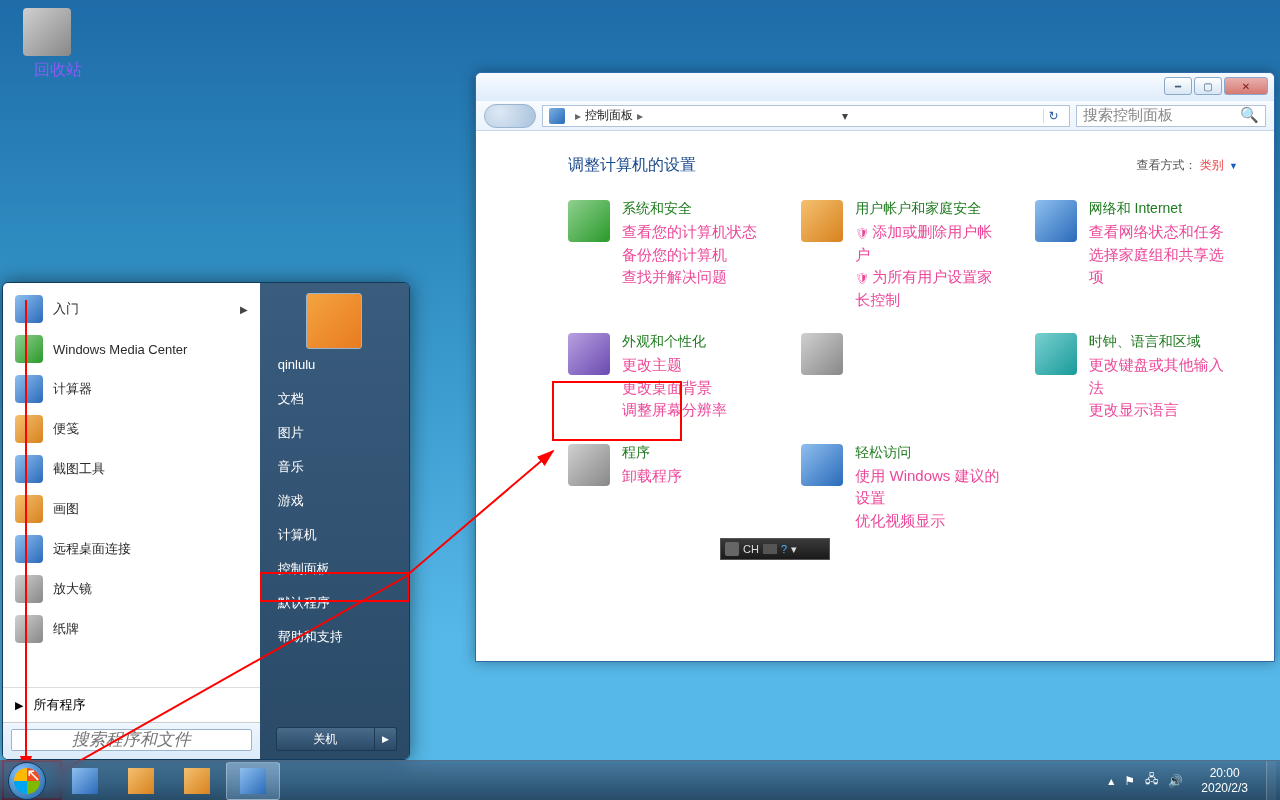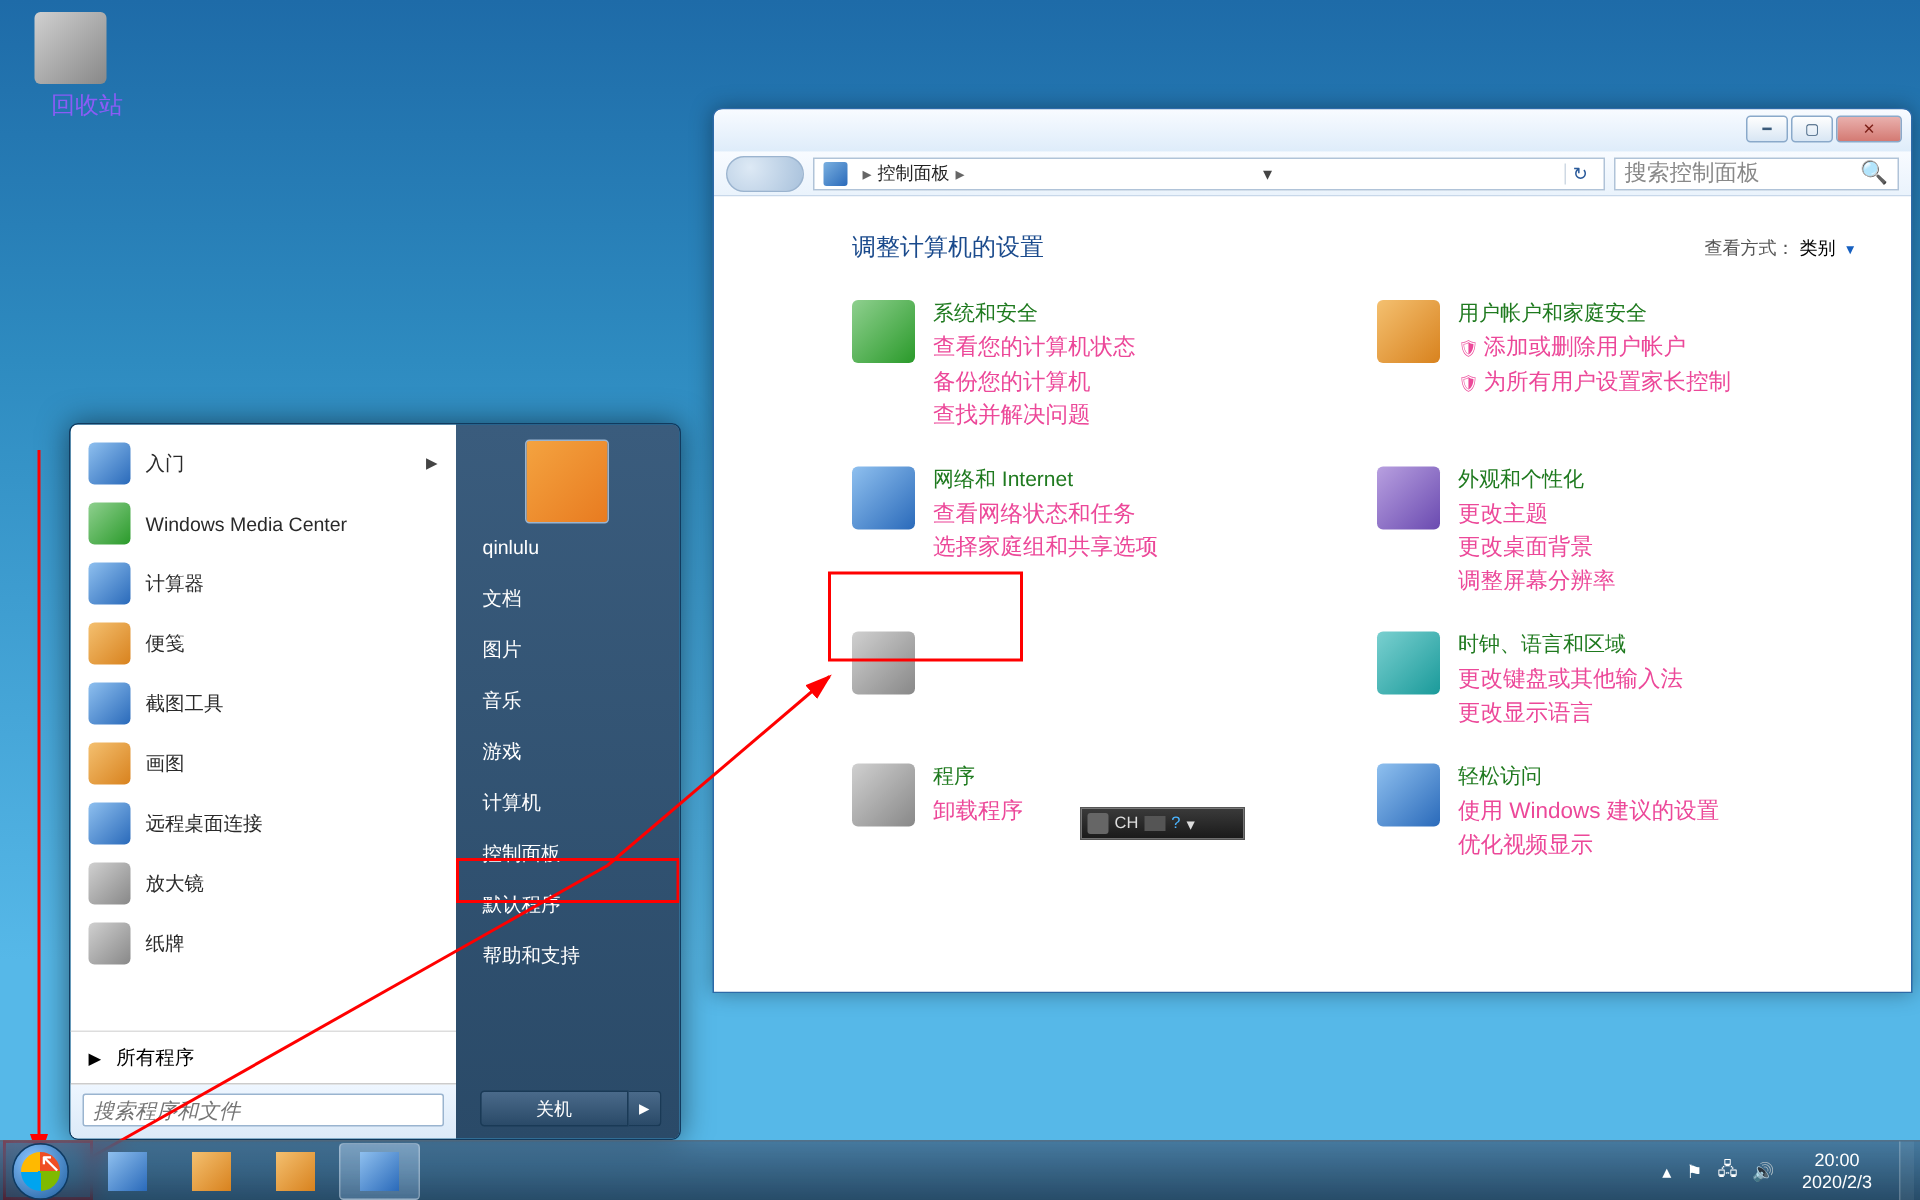--- a/index.html
+++ b/index.html
@@ -20,50 +20,50 @@
 .navbtns { width: 52px; height: 24px; background: radial-gradient(circle at 30% 30%, #dde9f5, #a9c2dc); border-radius: 14px; border: 1px solid #9bb4cf; }
 .addrbar { flex: 1; height: 22px; border: 1px solid #b0c3d8; background: #fff; display: flex; align-items: center; padding: 0 6px; font-size: 12px; color: #222; }
 .addrbar .sep { margin: 0 4px; color: #666; }
 .addrbar .refresh { margin-left: auto; width: 20px; text-align: center; color: #2a5a9a; border-left: 1px solid #cfd9e4; }
 .searchbar { width: 190px; height: 22px; border: 1px solid #b0c3d8; background: #fff; display: flex; align-items: flex-start; padding: 0 6px; font-size: 15px; color: #888; }
 .searchbar .mag { margin-left: auto; color: #2a6db8; }
 .cp-body { padding: 24px 36px 20px 92px; background: #fff; height: calc(100% - 58px); position: relative; }
 .cp-head { display: flex; justify-content: space-between; align-items: center; margin-bottom: 24px; }
 .cp-head h1 { font-size: 16px; font-weight: normal; color: #1a4a8c; }
 .viewby { font-size: 12px; color: #555; }
-.viewby .link { color: #000000; }
+.viewby .link { color: #ef4444; }
 .viewby .arrow { font-size: 9px; color: #1660c0; margin-left: 2px; }
-.cp-grid { display: grid; grid-template-columns: 1fr 1fr; column-gap: 30px; row-gap: 22px; }
+.cp-grid { display: grid; grid-template-columns: 1fr 1fr 1fr; column-gap: 30px; row-gap: 22px; }
 .cp-item { display: flex; gap: 12px; align-items: flex-start; }
 .cp-icon { width: 42px; height: 42px; flex-shrink: 0; }
 .cp-txt h2 { font-size: 14px; font-weight: normal; color: #1f7a1f; margin-bottom: 3px; cursor: pointer; }
 .cp-txt .sub { font-size: 15px; color: #ec4899; line-height: 1.5; cursor: pointer; display: block; }
 .cp-txt .sub.shield::before { content: "🛡"; font-size: 11px; margin-right: 3px; }
 .red-box { border: 2px solid #f00; position: absolute; pointer-events: none; }
 
 
 .ime { position: absolute; left: 720px; top: 538px; width: 110px; height: 22px; background: linear-gradient(to bottom,#3a3a3a,#1a1a1a); border: 1px solid #555; display: flex; align-items: center; gap: 4px; padding: 0 4px; color: #ddd; font-size: 11px; }
 
 
-.startmenu { position: absolute; left: 2px; bottom: 40px; width: 408px; height: 478px; display: flex; box-shadow: 0 0 20px rgba(0,0,0,.5); border-radius: 6px; overflow: hidden; border: 1px solid #113a5e; margin-left: 44px; }
+.startmenu { position: absolute; left: 2px; bottom: 40px; width: 408px; height: 478px; display: flex; box-shadow: 0 0 20px rgba(0,0,0,.5); border-radius: 6px; overflow: hidden; border: 1px solid #113a5e; }
 .sm-left { width: 258px; background: #fff; display: flex; flex-direction: column; }
 .sm-right { width: 150px; background: linear-gradient(to bottom, #3a5c7d 0%, #2a4a68 100%); color: #fff; font-size: 13px; position: relative; }
 .sm-avatar { width: 56px; height: 56px; border: 1px solid #9ab4cf; background: linear-gradient(135deg,#f4a340,#e87b20); margin: 10px auto 8px; border-radius: 3px; }
 .sm-right ul { list-style: none; padding: 6px 0; }
 .sm-right li { padding: 8px 18px; cursor: pointer; font-size: 13px; }
 .sm-shutdown { position: absolute; bottom: 8px; left: 16px; right: 12px; height: 24px; display: flex; }
 .sm-shutdown .btn { flex: 1; background: linear-gradient(to bottom,#4a6a8a,#2a4a68); border: 1px solid #1a3a56; color: #fff; font-size: 12px; display: flex; align-items: center; justify-content: center; border-radius: 3px 0 0 3px; }
 .sm-shutdown .more { width: 22px; background: linear-gradient(to bottom,#4a6a8a,#2a4a68); border: 1px solid #1a3a56; border-left: none; border-radius: 0 3px 3px 0; display: flex; align-items: center; justify-content: center; color: #fff; font-size: 9px; }
 .sm-items { list-style: none; padding: 6px 2px; flex: 1; overflow-y: auto; }
 .sm-items li { display: flex; align-items: center; gap: 10px; padding: 6px 10px; font-size: 13px; color: #2a2a2a; cursor: pointer; position: relative; }
 .sm-items li .sico { width: 28px; height: 28px; flex-shrink: 0; }
 .sm-items li .arrow { position: absolute; right: 10px; font-size: 10px; color: #444; }
 .sm-allprog { border-top: 1px solid #ddd; padding: 8px 12px; font-size: 13px; display: flex; align-items: center; gap: 10px; cursor: pointer; }
 .sm-search { border-top: 1px solid #ccc; background: linear-gradient(to bottom,#eef6ff,#dceaf8); padding: 6px 8px 8px; }
-.sm-search input { width: 100%; height: 22px; border: 1px solid #9ab4cf; padding: 0 6px; font-size: 14px; font-style: italic; color: #6d28d9; border-radius: 2px; }
+.sm-search input { width: 100%; height: 22px; border: 1px solid #9ab4cf; padding: 0 6px; font-size: 17px; font-style: italic; color: #6d28d9; border-radius: 2px; text-align: center; }
 .sm-search .searchico { float: right; margin: -20px 6px 0 0; color: #3a6a9a; font-size: 12px; }
 
 
 .taskbar { position: absolute; bottom: 0; left: 0; right: 0; height: 40px; background: linear-gradient(to bottom, rgba(60,80,110,.6), rgba(20,30,50,.7)); backdrop-filter: blur(6px); display: flex; align-items: center; border-top: 1px solid rgba(255,255,255,.2); }
 .start-orb { width: 54px; height: 40px; display: flex; align-items: center; justify-content: center; cursor: pointer; }
 .orb { width: 38px; height: 38px; border-radius: 50%; background: radial-gradient(circle at 35% 30%, #8ac4ff, #1c5c9c); border: 1px solid #0e3a62; position: relative; overflow: hidden; }
 .orb::after { content: ""; position: absolute; inset: 5px; background: conic-gradient(#f04e23 0 25%, #7fba00 25% 50%, #00a4ef 50% 75%, #ffb900 75% 100%); border-radius: 50%; filter: blur(.5px); }
 .tb-pins { display: flex; gap: 2px; margin-left: 4px; }
 .tb-pin { width: 54px; height: 38px; border-radius: 3px; display: flex; align-items: center; justify-content: center; cursor: pointer; }
 .tb-pin.active { background: linear-gradient(to bottom, rgba(180,210,240,.5), rgba(120,160,200,.4)); border: 1px solid rgba(255,255,255,.3); }

